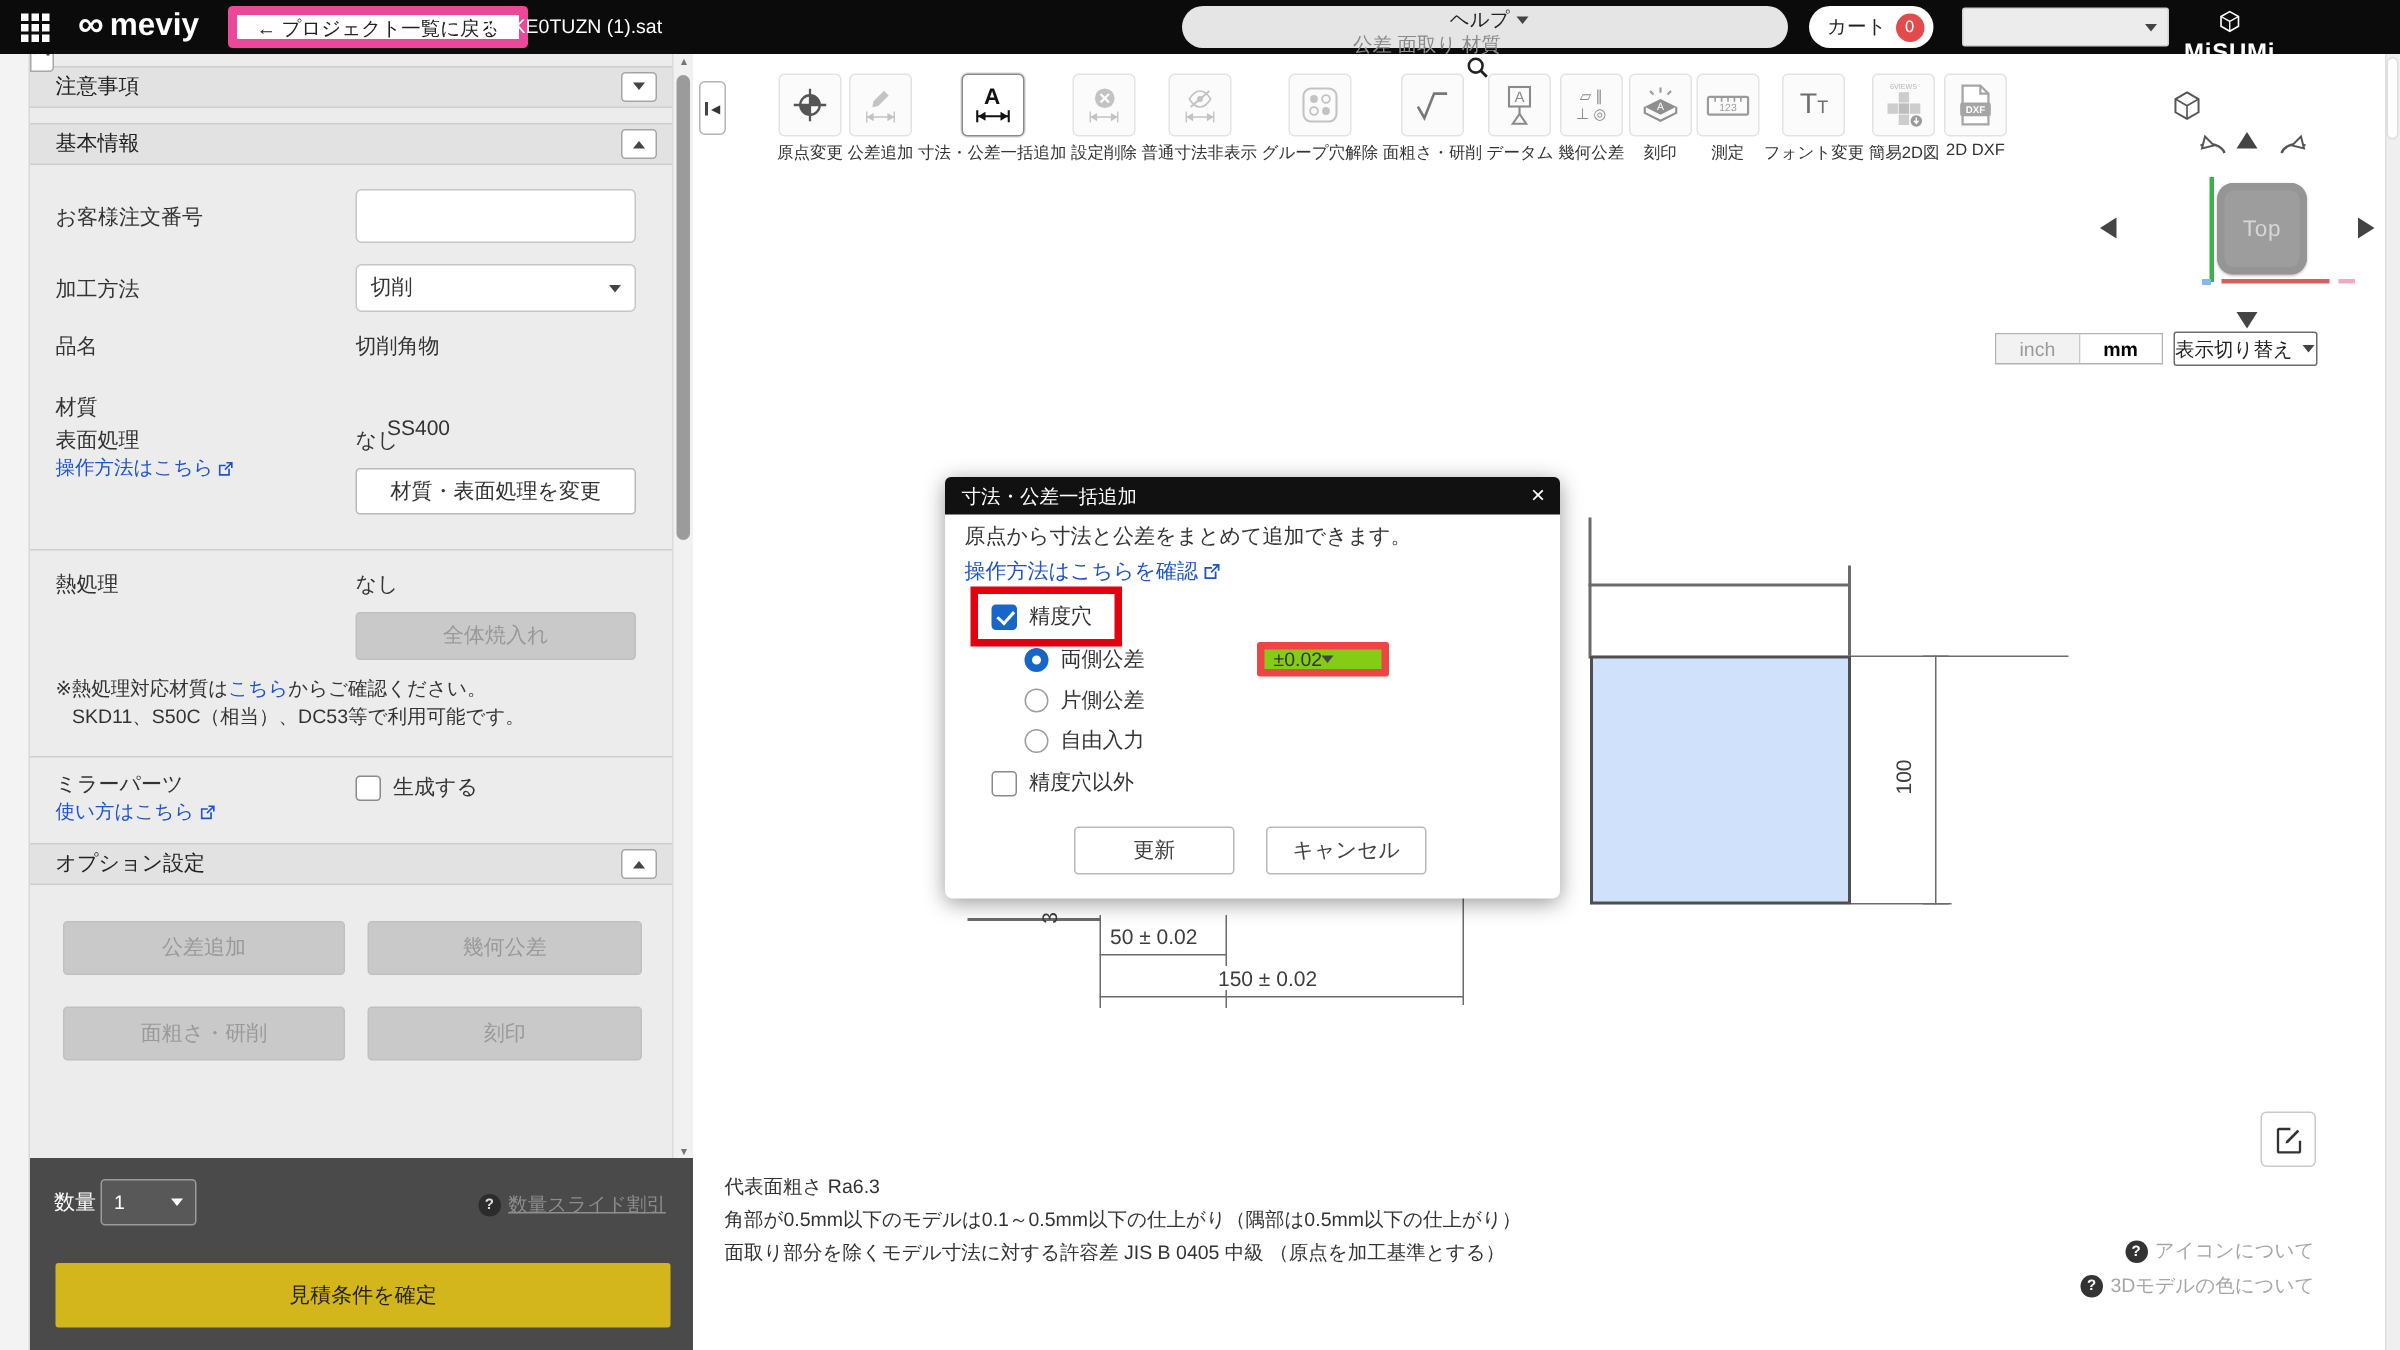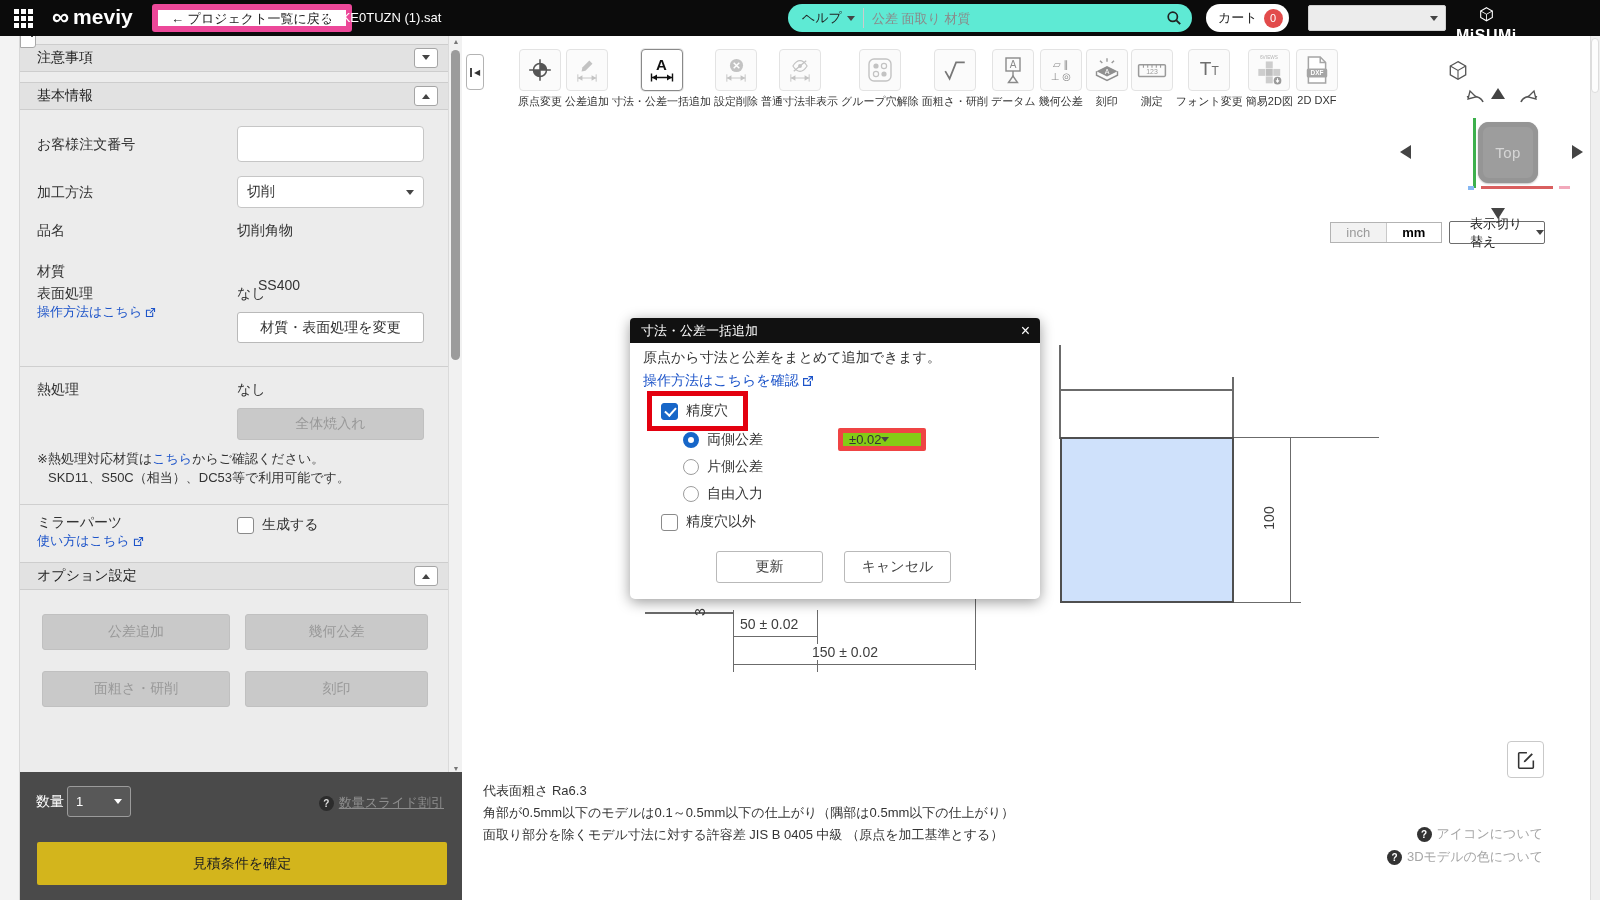--- a/index.html
+++ b/index.html
@@ -8,21 +8,21 @@
   .abs { position:absolute; }
 
   
   .topbar { position:absolute; left:0; top:0; width:1600px; height:36px; background:#0b0b0b; z-index:50; }
   .grid9 { position:absolute; left:14px; top:9px; display:grid; grid-template-columns:repeat(3,5px); grid-template-rows:repeat(3,5px); gap:2px; cursor:pointer; }
   .grid9 span { background:#fff; }
   .logo { position:absolute; left:52px; top:2px; color:#fff; font-size:21px; font-weight:bold; display:flex; align-items:center; gap:4px; }
   .logo .inf { font-size:24px; font-weight:bold; line-height:30px; }
   .backbtn { position:absolute; left:152px; top:4px; height:28px; padding:0 13px; background:#ffffff; border:6px solid #ec4899; border-radius:3px; font-size:13px; color:#222; cursor:pointer; }
   .fname { position:absolute; left:320px; top:10px; color:#fff; font-size:13px; }
-  .searchpill { position:absolute; left:788px; top:4px; width:404px; height:28px; background:#5eead4; border-radius:15px; display:flex; align-items:center; }
+  .searchpill { position:absolute; left:788px; top:4px; width:404px; height:28px; background:#e5e5e5; border-radius:15px; display:flex; align-items:center;flex-direction:column; }
   .helpsel { display:flex; align-items:center; gap:5px; padding:0 8px 0 14px; font-size:13px; color:#222; cursor:pointer; }
   .vdiv { width:1px; height:20px; background:#ccc; }
   .searchinput { flex:1; border:none; outline:none; font-size:13px; padding:0 8px; color:#333; background:transparent; }
   .searchinput::placeholder { color:#8a8a8a; opacity:1; }
   .searchic { margin-right:10px; cursor:pointer; display:flex; }
   .cartpill { position:absolute; left:1206px; top:4px; height:28px; background:#fff; border-radius:15px; display:flex; align-items:center; gap:6px; padding:0 6px 0 12px; font-size:13px; color:#222; cursor:pointer; }
   .cartbadge { width:19px; height:19px; border-radius:50%; background:#e24b4b; color:#fff; font-size:11px; display:flex; align-items:center; justify-content:center; }
   .topsel { position:absolute; left:1308px; top:5px; width:138px; height:26px; background:#ececec; border:1px solid #d0d0d0; border-radius:2px; display:flex; align-items:center; justify-content:flex-end; padding-right:7px; cursor:pointer; }
   .misumi { position:absolute; left:1456px; top:7px; color:#fff; font-size:16px; font-weight:bold; display:flex; align-items:center; gap:4px; letter-spacing:.5px;flex-direction:column; }
   .caret { width:0; height:0; border:4px solid transparent; border-top:5px solid #444; margin-top:4px; }
@@ -74,21 +74,21 @@
   .fontTT span:first-child { font-size:19px; }
   .fontTT span:last-child { font-size:12px; }
   .fontTT { color:#777; line-height:20px; }
 
   
   .vtri { width:0; height:0; border:7px solid transparent; cursor:pointer; position:absolute; }
   .topface { position:absolute; left:1016px; top:86px; width:60px; height:61px; background:#9d9d9d; border-radius:11px; box-shadow:inset 0 0 0 5px #959595, 0 1px 2px rgba(0,0,0,.25); color:#d6d6d6; font-size:15px; display:flex; align-items:center; justify-content:center; cursor:pointer; letter-spacing:.5px; }
   .unit { position:absolute; left:868px; top:186px; width:112px; height:21px; border:1px solid #b3b3b3; display:flex; font-size:13px; background:#fff; }
   .unit .inch { flex:1; background:#f2f2f2; color:#9a9a9a; display:flex; align-items:center; justify-content:center; cursor:pointer; border-right:1px solid #c9c9c9; }
   .unit .mm { flex:1; background:#fff; color:#000; font-weight:bold; display:flex; align-items:center; justify-content:center; cursor:pointer; }
-  .dispbtn { position:absolute; left:987px; top:185px; width:96px; height:23px; background:#fff; border:1px solid #6d6d6d; border-radius:2px; font-size:13px; color:#222; display:flex; align-items:center; justify-content:flex-start; gap:6px; cursor:pointer;padding-left:20px; }
+  .dispbtn { position:absolute; left:987px; top:185px; width:96px; height:23px; background:#fff; border:1px solid #6d6d6d; border-radius:2px; font-size:13px; color:#222; display:flex; align-items:center; justify-content:flex-start; gap:6px; cursor:pointer; }
 
   
   .dline { position:absolute; background:#6b6b6b; }
   .dimtxt { position:absolute; font-size:14px; color:#3d3d3d; white-space:nowrap; background:#fff; padding:0 2px; cursor:pointer; }
 
   
   .modal { position:absolute; left:168px; top:282px; width:410px; height:281px; background:#fff; border-radius:5px; box-shadow:0 3px 14px rgba(0,0,0,.4); z-index:30; }
   .mtitle { height:25px; background:#111; color:#fff; border-radius:4px 4px 0 0; display:flex; align-items:center; justify-content:space-between; padding:0 10px 0 11px; font-size:13px; }
   .mclose { color:#fff; font-size:16px; cursor:pointer; line-height:16px; }
   .mrow { position:absolute; display:flex; align-items:center; gap:8px; font-size:14px; color:#333; }

